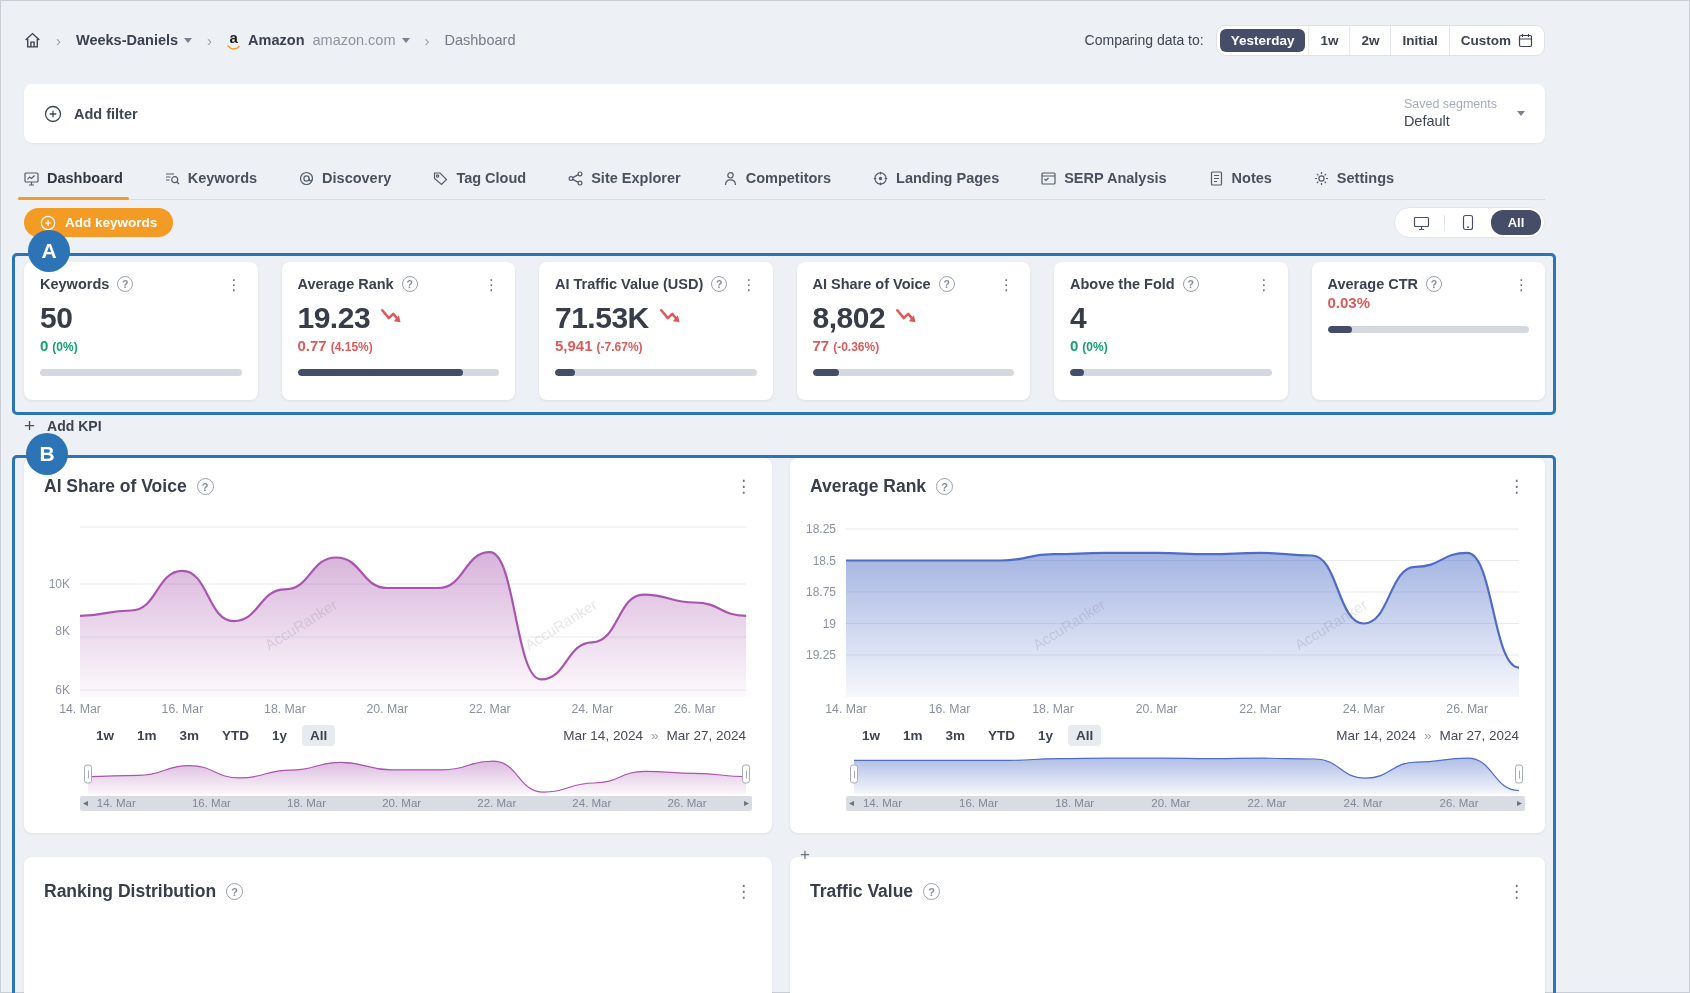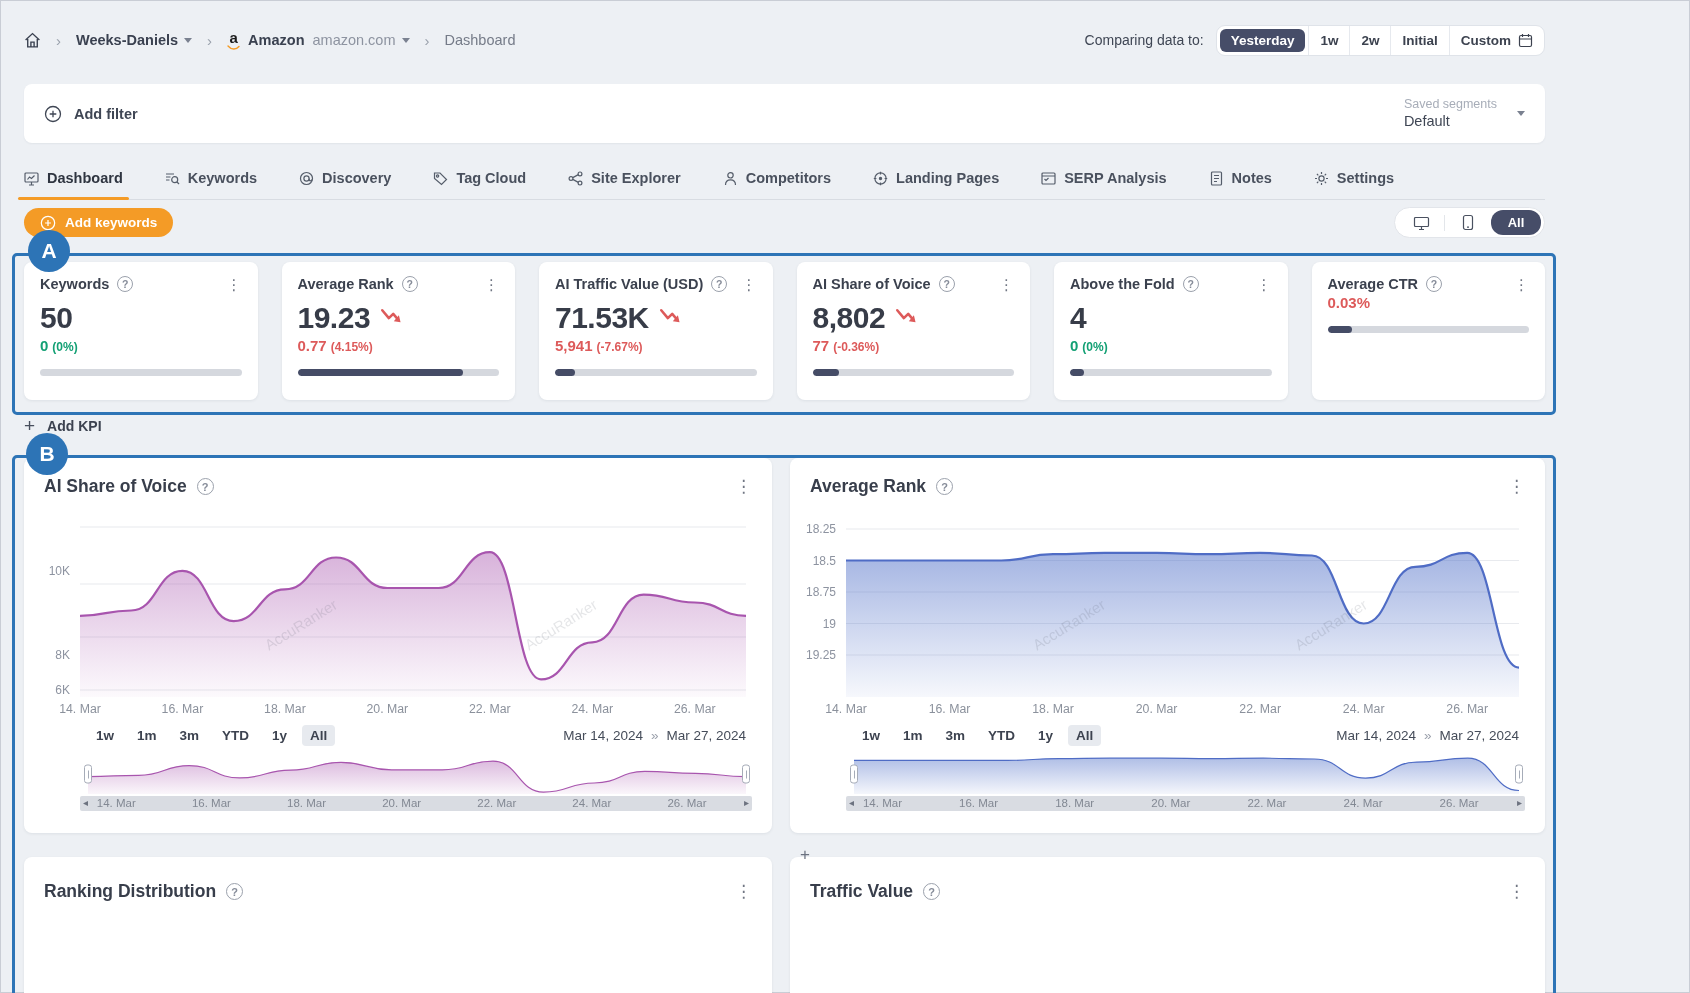--- a/index.html
+++ b/index.html
@@ -406,22 +406,22 @@
 <div class="charts-row content">
 
   <section class="card chart-card c1">
     <div class="chart-head">
       <span class="chart-title">AI Share of Voice</span>
       <span class="help">?</span>
       <span class="kebab">⋮</span>
     </div>
     <div class="plot-row">
       <div class="ylabels" id="yl0">
-          <span style="top: 43px;">10K</span>
-          <span style="top: 127px;">8K</span>
+          <span style="top: 56px;">10K</span>
+          <span style="top: 103px;">8K</span>
           <span style="top: 162px;">6K</span>
         </div>
       <div class="plot">
         <svg class="main" id="main0" viewBox="0 0 660 176" preserveAspectRatio="none">
           <defs>
             <linearGradient id="gradP" x1="0" y1="0" x2="0" y2="1">
               <stop offset="0" stop-color="#a855ae" stop-opacity="0.45"></stop>
                 <stop offset="1" stop-color="#a855ae" stop-opacity="0.03"></stop>
             </linearGradient>
           </defs>

